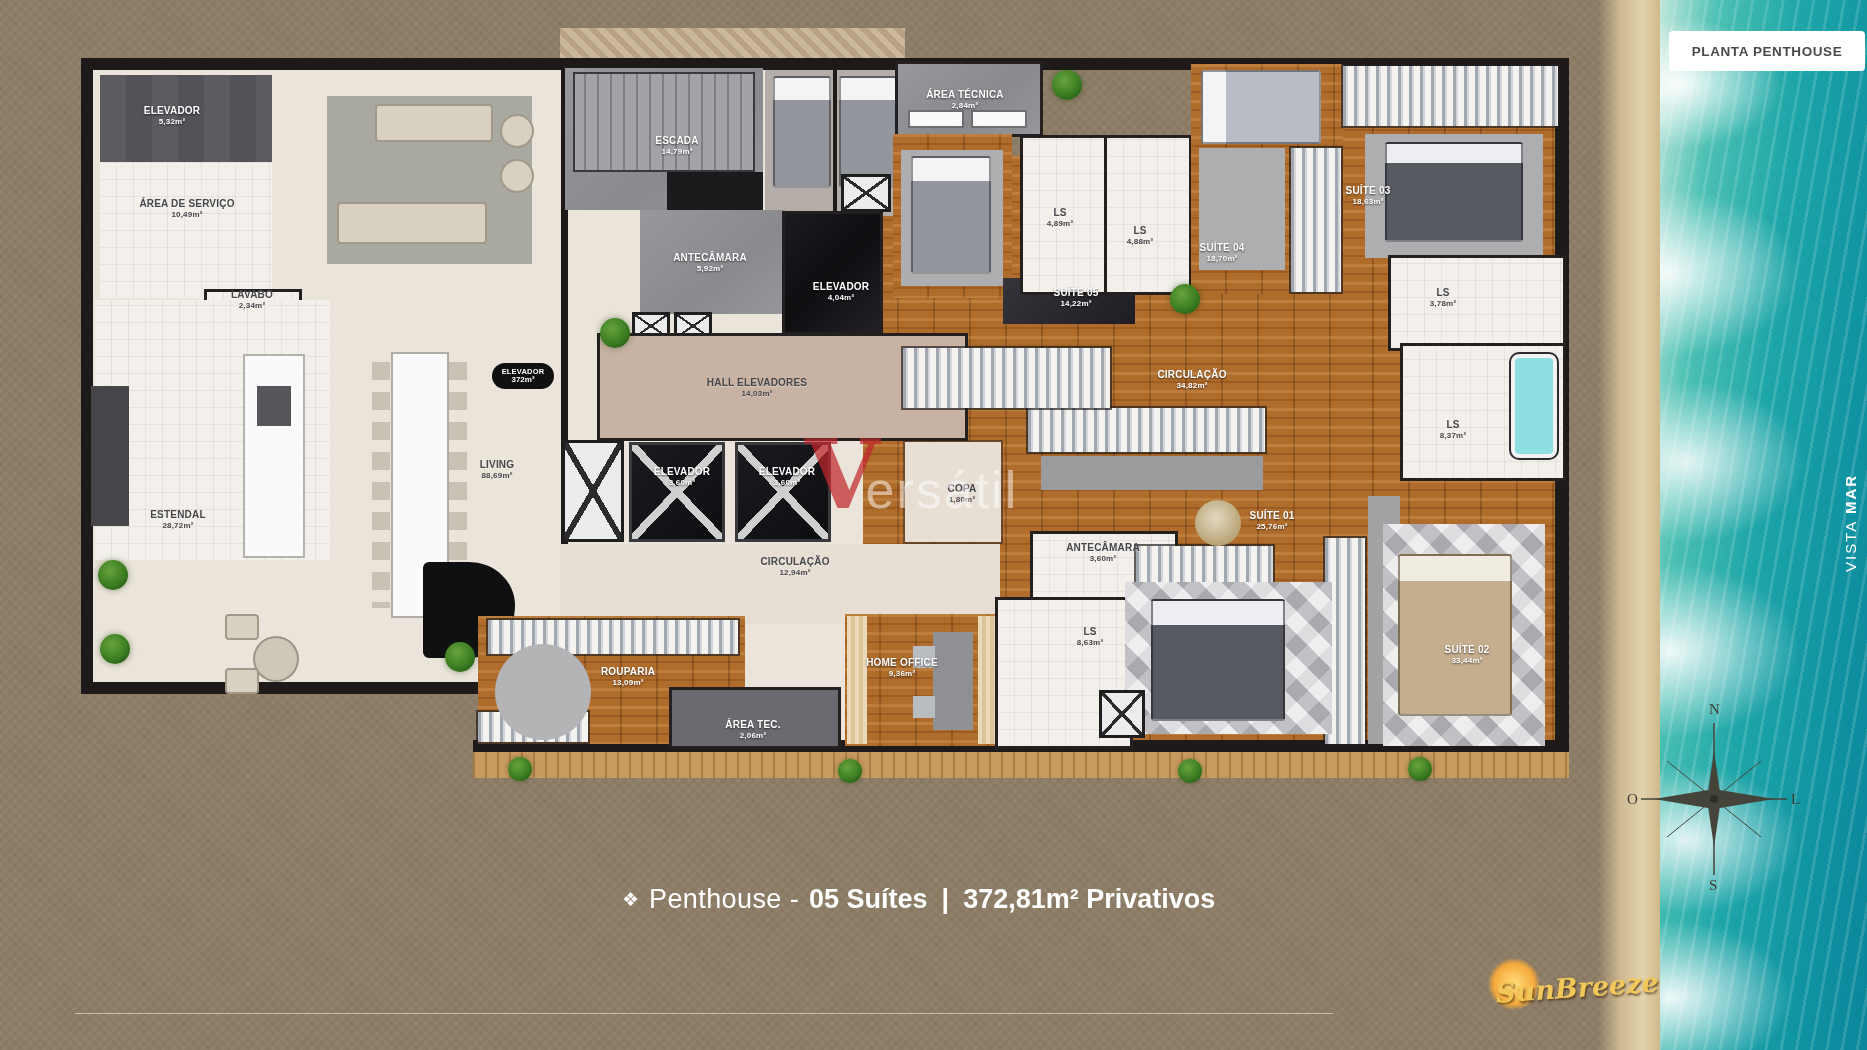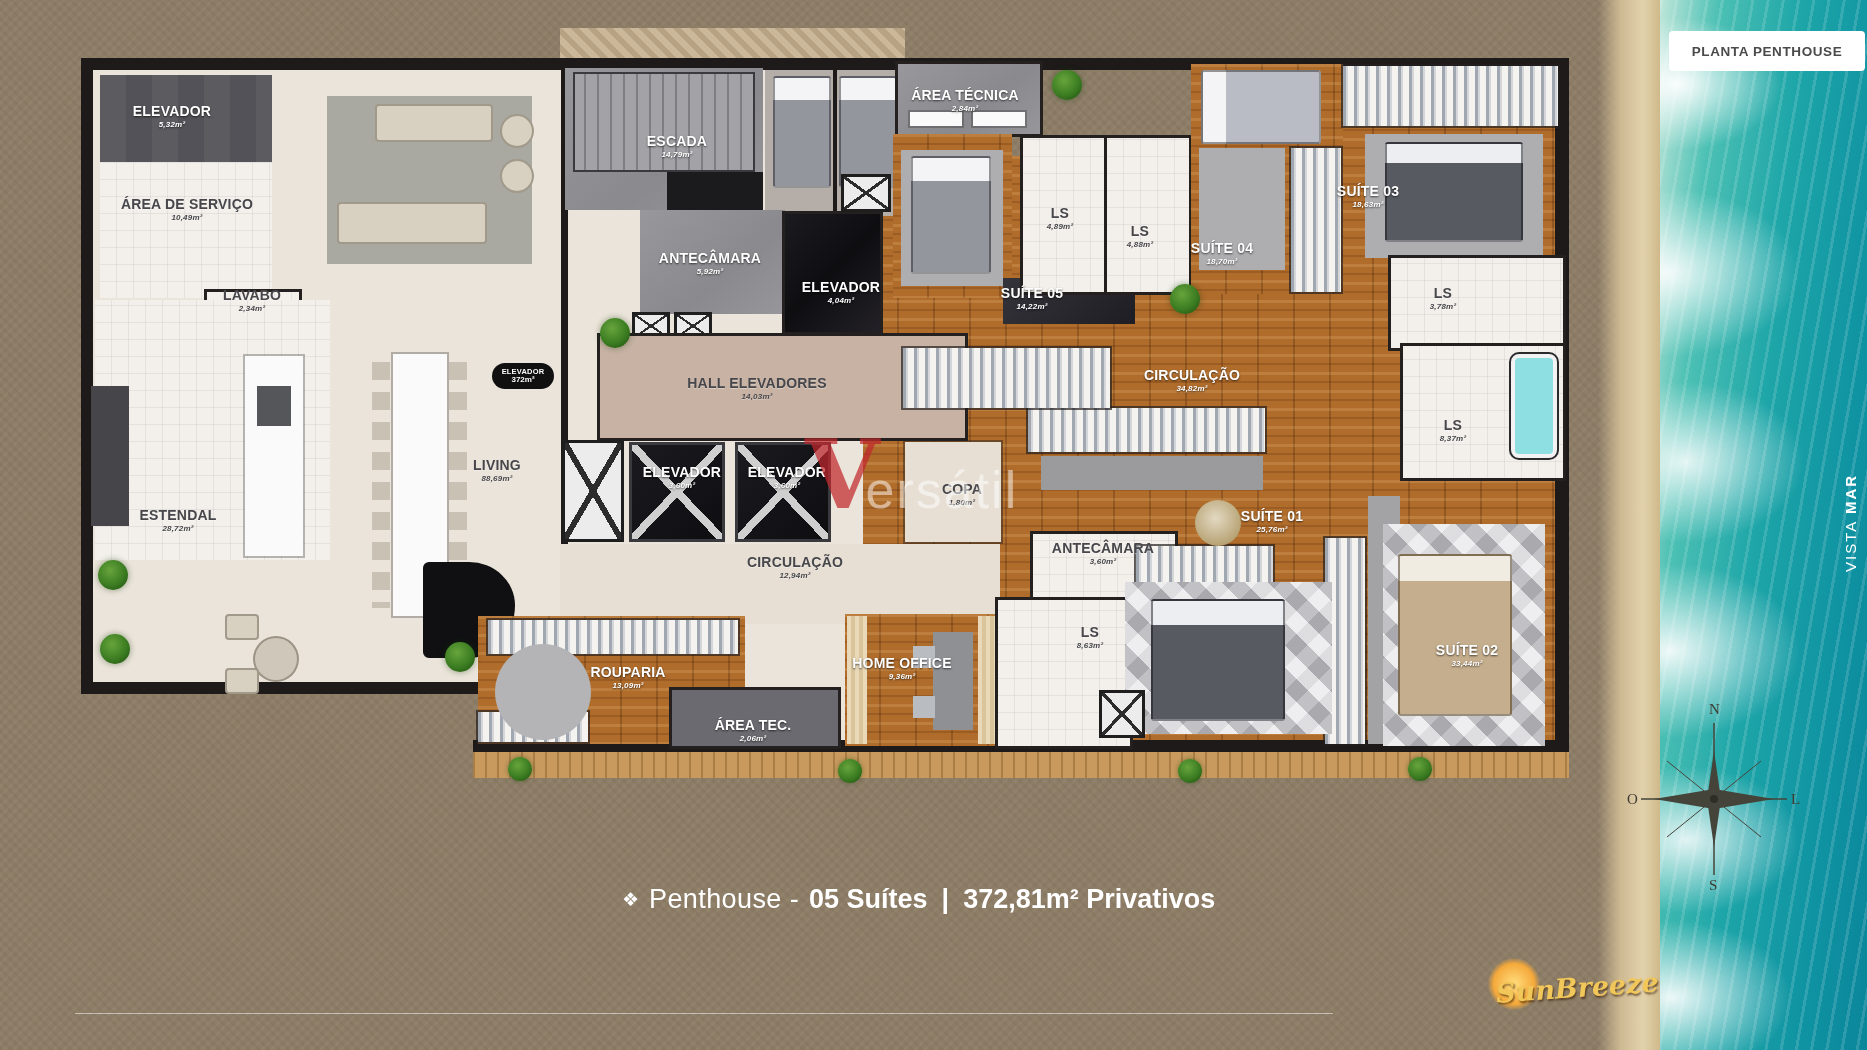--- a/index.html
+++ b/index.html
@@ -54,22 +54,22 @@
   .elevx{border:3px solid #3a3a3e;background-image:
       linear-gradient(to top right,transparent 47%,#cfcfcf 47% 53%,transparent 53%),
       linear-gradient(to bottom right,transparent 47%,#cfcfcf 47% 53%,transparent 53%),
       linear-gradient(135deg,#1b1a1f,#0e0e11);}
   .plan{position:absolute;left:75px;top:56px;width:1500px;height:724px;}
   .hatchstrip{position:absolute;left:560px;top:28px;width:345px;height:32px;
       background:repeating-linear-gradient(45deg,#cbb89b 0 6px,#b7a383 6px 12px);
       border-bottom:5px solid #242020;}
   
   .rlabel{position:absolute;transform:translate(-50%,-50%);text-align:center;line-height:1.18;letter-spacing:.2px;white-space:nowrap;z-index:40;}
-  .rlabel .rl-name{display:block;font-size:14px;font-weight:700;}
-  .rlabel .rl-area{display:block;font-size:8px;font-weight:600;font-style:italic;}
+  .rlabel .rl-name{display:block;font-size:10px;font-weight:700;}
+  .rlabel .rl-area{display:block;font-size:8px;font-weight:600;}
   .tone-light{color:#ffffff;text-shadow:0 1px 2px rgba(0,0,0,.65);}
   .tone-dark{color:#46464b;text-shadow:0 1px 1px rgba(255,255,255,.4);}
   
   .pill{position:absolute;left:492px;top:363px;width:62px;height:26px;background:#101010;border-radius:13px;
       color:#fff;text-align:center;z-index:41;display:flex;flex-direction:column;justify-content:center;line-height:1.05;}
   .pill b{font-size:7.5px;letter-spacing:.2px;}
   .pill span{font-size:8px;font-weight:700;}
   
   .sand{position:absolute;left:1598px;top:0;width:64px;height:1050px;
       background:linear-gradient(90deg,rgba(141,125,103,0) 0,#cdb992 35%,#e2d2ac 70%,#cdb687 100%);}
@@ -311,21 +311,21 @@
         <span class="rl-area">3,60m²</span>
       </div>
       <div class="rlabel tone-dark" style="left: 1090px; top: 637px;">
         <span class="rl-name">LS</span>
         <span class="rl-area">8,63m²</span>
       </div>
       <div class="rlabel tone-light" style="left: 965px; top: 100px;">
         <span class="rl-name">ÁREA TÉCNICA</span>
         <span class="rl-area">2,84m²</span>
       </div>
-      <div class="rlabel tone-light" style="left: 1032px; top: 298px;">
+      <div class="rlabel tone-light" style="left: 1076px; top: 298px;">
         <span class="rl-name">SUÍTE 05</span>
         <span class="rl-area">14,22m²</span>
       </div>
       <div class="rlabel tone-dark" style="left: 1060px; top: 218px;">
         <span class="rl-name">LS</span>
         <span class="rl-area">4,89m²</span>
       </div>
       <div class="rlabel tone-dark" style="left: 1140px; top: 236px;">
         <span class="rl-name">LS</span>
         <span class="rl-area">4,88m²</span>

